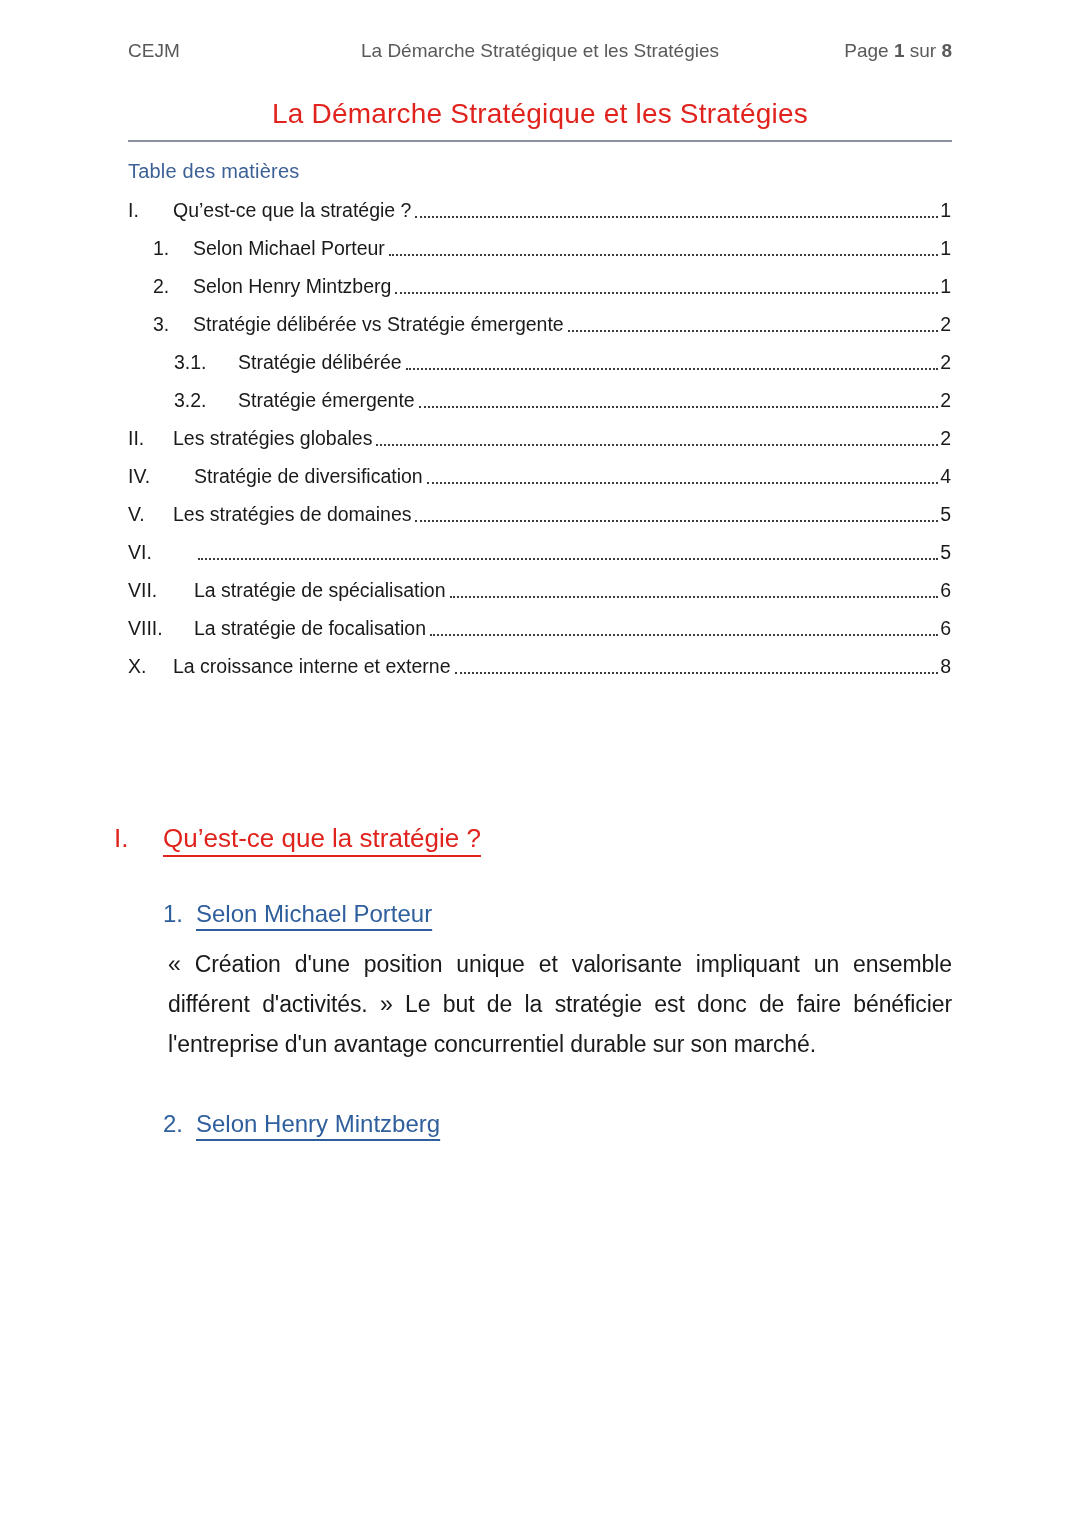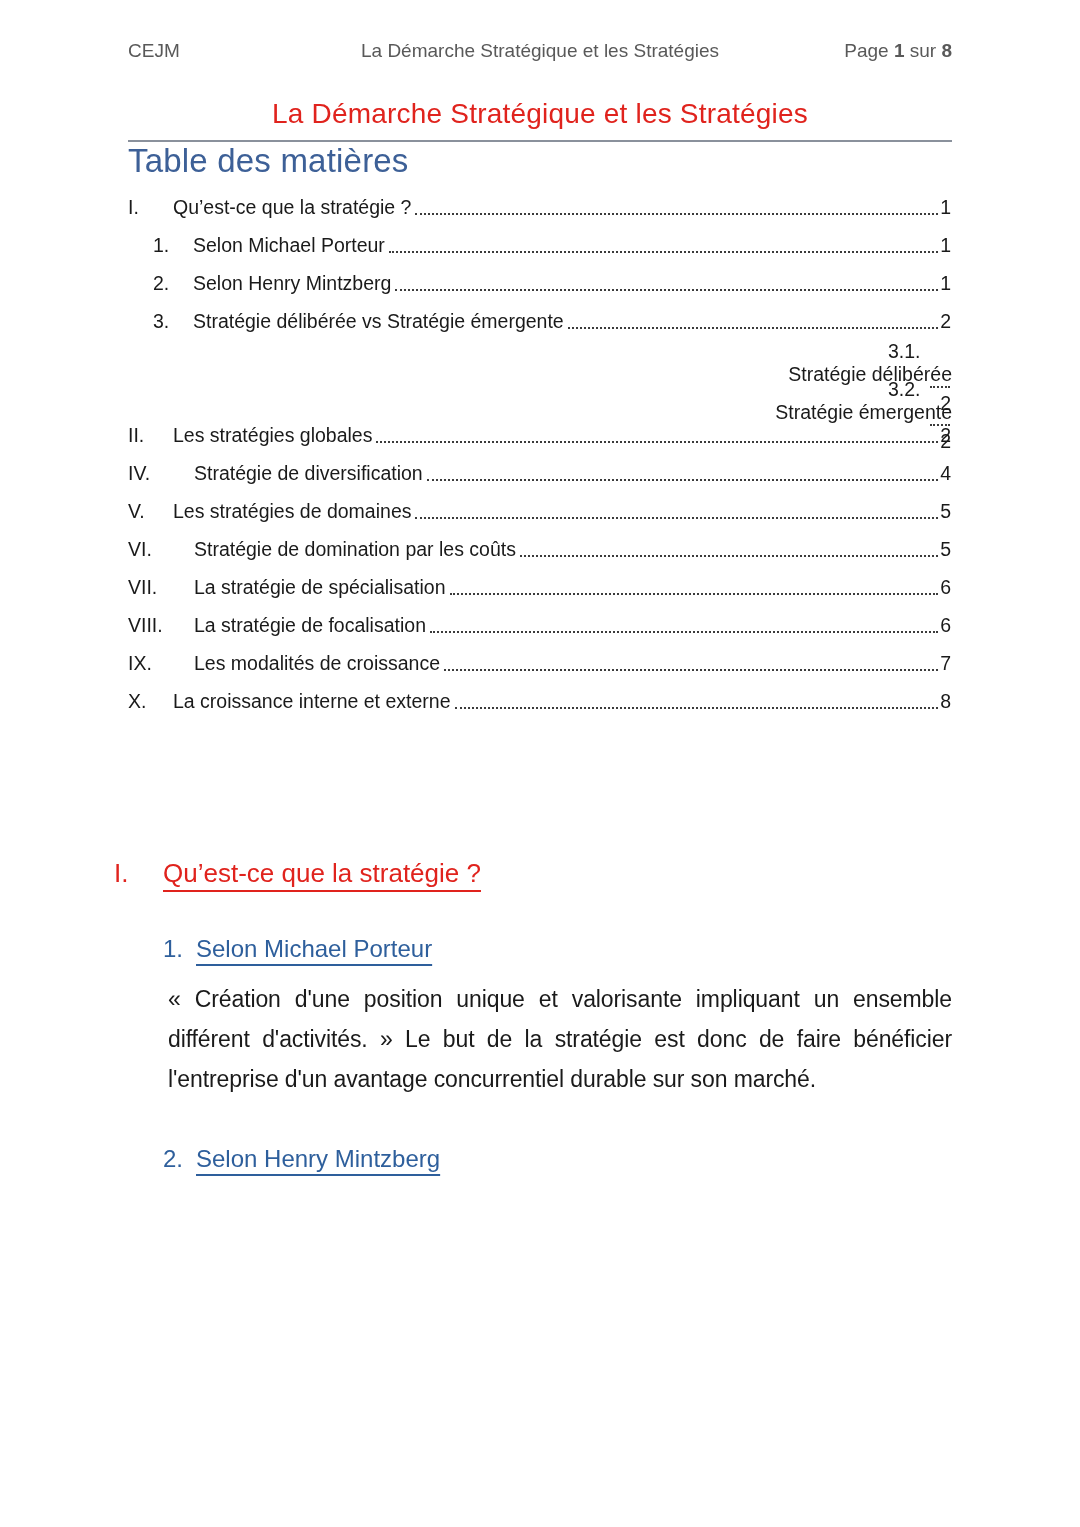--- a/index.html
+++ b/index.html
@@ -26,33 +26,33 @@
 
   
   .doc-title{
     margin-top:36px;text-align:center;color:var(--red);
     font-size:28px;font-weight:500;letter-spacing:.2px;
   }
   .title-rule{border:none;border-top:2.5px solid var(--rule);margin:10px 0 0 0;}
 
   
   .toc-heading{
-    color:var(--tocblue);
-    font-size:33px;font-weight:500;letter-spacing:.2px;
+    margin-top:18px;color:var(--tocblue);
+    font-size:20px;font-weight:500;letter-spacing:.2px;
   }
   .toc{margin-top:8px;font-size:19.5px;}
   .toc-row{display:flex;height:38px;align-items:flex-end;padding-bottom:7px;}
   .toc-marker{flex:0 0 auto;}
   .toc-label{flex:0 1 auto;white-space:nowrap;}
   .leader{flex:1 1 0;border-bottom:2.2px dotted var(--dots);margin:0 2px 4px 4px;min-width:20px;}
   .toc-page{flex:0 0 auto;padding-right:1px;}
   .l1  .toc-marker{width:45px;}
   .l1w .toc-marker{width:66px;}
   .l2{padding-left:25px;}  .l2 .toc-marker{width:40px;}
-  .l3{padding-left:46px;flex-direction:column;}  .l3 .toc-marker{width:64px;}
+  .l3{padding-left:46px;}  .l3 .toc-marker{width:64px;}
 
   
   .section-heading{
     margin:138px 0 0 -14px;display:flex;align-items:baseline;
     color:var(--red);font-size:26px;
   }
   .sec-num{width:49px;flex:0 0 auto;}
   .sec-title{
     text-decoration:underline;text-decoration-thickness:2px;
     text-underline-offset:8px;
@@ -140,41 +140,34 @@
         <span class="toc-page">4</span>
       </div>
       <div class="toc-row l1">
         <span class="toc-marker">V.</span>
         <span class="toc-label">Les stratégies de domaines</span>
         <span class="leader"></span>
         <span class="toc-page">5</span>
       </div>
       <div class="toc-row l1w">
         <span class="toc-marker">VI.</span>
-        <span class="toc-label">Stratégie de domination par les coûts</span>
         <span class="leader"></span>
         <span class="toc-page">5</span>
       </div>
       <div class="toc-row l1w">
         <span class="toc-marker">VII.</span>
         <span class="toc-label">La stratégie de spécialisation</span>
         <span class="leader"></span>
         <span class="toc-page">6</span>
       </div>
       <div class="toc-row l1w">
         <span class="toc-marker">VIII.</span>
         <span class="toc-label">La stratégie de focalisation</span>
         <span class="leader"></span>
         <span class="toc-page">6</span>
-      </div>
-      <div class="toc-row l1w">
-        <span class="toc-marker">IX.</span>
-        <span class="toc-label">Les modalités de croissance</span>
-        <span class="leader"></span>
-        <span class="toc-page">7</span>
       </div>
       <div class="toc-row l1">
         <span class="toc-marker">X.</span>
         <span class="toc-label">La croissance interne et externe</span>
         <span class="leader"></span>
         <span class="toc-page">8</span>
       </div>
     </div>
 
   <div class="section-heading">

